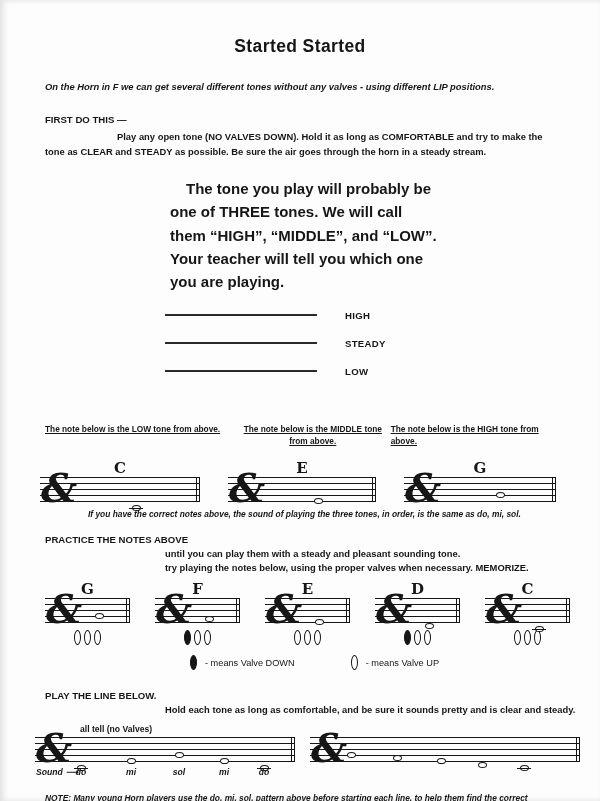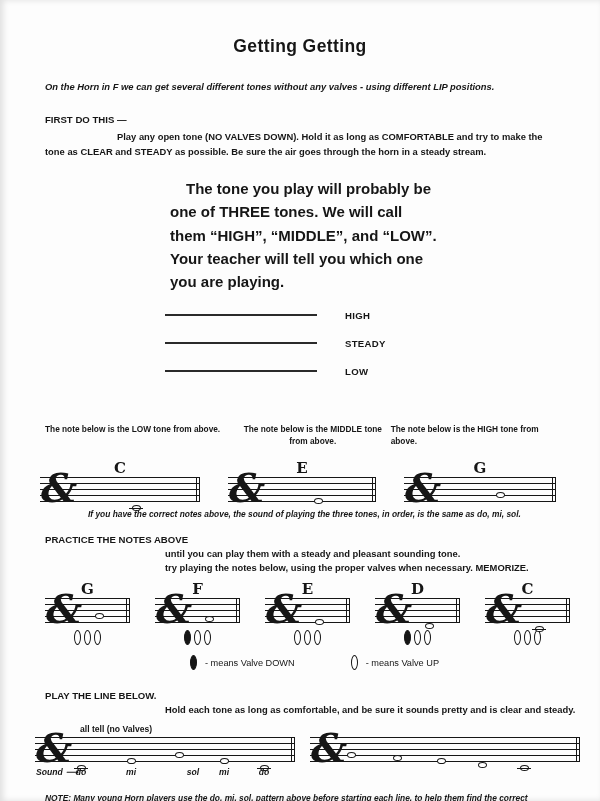--- a/index.html
+++ b/index.html
@@ -11,21 +11,21 @@
   }
   .title{margin:36px 0 0; text-align:center; font-size:17.5px; font-weight:bold; letter-spacing:.4px;}
   .intro{margin:24px 0 0 45px; font-size:9.4px; font-weight:bold; white-space:nowrap;font-style:italic;}
   .heading{margin:22px 0 0 45px; font-size:9.6px; font-weight:bold;}
   .para{margin:4px 48px 0 45px; font-size:9.4px; font-weight:bold; line-height:1.6; text-indent:72px;}
   .tone-note{margin:18px 0 0 170px; width:272px; font-size:15px; font-weight:bold; line-height:1.55; text-indent:16px;}
   .tone-lines{margin-top:16px;}
   .tone-line-row{display:flex; align-items:center; height:12px; margin:0 0 16px 165px;}
   .blank-line{width:152px; height:2px; background:#2a2a2a; margin-right:28px;}
   .tone-label{font-size:9.6px; font-weight:bold; letter-spacing:.3px;}
-  .captions-row{display:flex; justify-content:space-between; padding:0 36px 0 45px; margin-top:46px;}
+  .captions-row{display:flex; justify-content:space-between; padding:0 36px 0 45px; margin-top:46px;text-decoration:underline;}
   .caption{font-size:8.3px; font-weight:bold; line-height:1.45;}
   .caption.c1{width:195px;}
   .caption.c2{width:160px; text-align:center;}
   .caption.c3{width:178px;}
   
   .staffwrap{position:relative;}
   .staff-letter{text-align:center; font-family:"DejaVu Serif", serif; font-weight:bold; font-size:15px; height:17px; line-height:17px;}
   .staff{
     position:relative; height:25px;
     background:repeating-linear-gradient(to bottom,#161616 0,#161616 1px,transparent 1px,transparent 6px);
@@ -58,21 +58,21 @@
   .note-footer .nlabel{text-decoration:underline;}
   .footer{position:relative; margin-top:30px; height:16px;}
   .catalog{position:absolute; left:45px; top:2px; font-size:8.2px; font-weight:bold; letter-spacing:.5px;}
   .pagenum{text-align:center; font-size:11.5px; font-weight:bold;}
 </style>
 </head>
 <body>
 
 <div class="page">
 
-  <h1 class="title">Getting Getting</h1>
+  <h1 class="title">Started Started</h1>
 
   <p class="intro">On the Horn in F we can get several different tones without any valves  -  using different LIP positions.</p>
 
   <div class="heading">FIRST DO THIS —</div>
   <p class="para">Play any open tone (NO VALVES DOWN).  Hold it as long as COMFORTABLE and try to make the tone as CLEAR and STEADY as possible.  Be sure the air goes through the horn in a steady stream.</p>
 
   <p class="tone-note">The tone you play will probably be one of THREE tones. We will call them “HIGH”, “MIDDLE”, and “LOW”.  Your teacher will tell you which one you are playing.</p>
 
   <div class="tone-lines">
     <div class="tone-line-row">
@@ -235,21 +235,21 @@
     </div>
   </div>
 
   <div class="syllables">
     <span class="sound-lab">
       <span>Sound</span>
       <span>⟶</span>
     </span>
     <span class="syl" style="left:70px">do</span>
     <span class="syl" style="left:120px">mi</span>
-    <span class="syl" style="left:182px">sol</span>
+    <span class="syl" style="left:168px">sol</span>
     <span class="syl" style="left:213px">mi</span>
     <span class="syl" style="left:253px">do</span>
   </div>
 
   <p class="note-footer">
     <span class="nlabel">NOTE:</span>
     <span>Many young Horn players use the do, mi, sol, pattern above before starting each line, to help them find the correct starting tone.</span>
   </p>
 
   <div class="footer">

